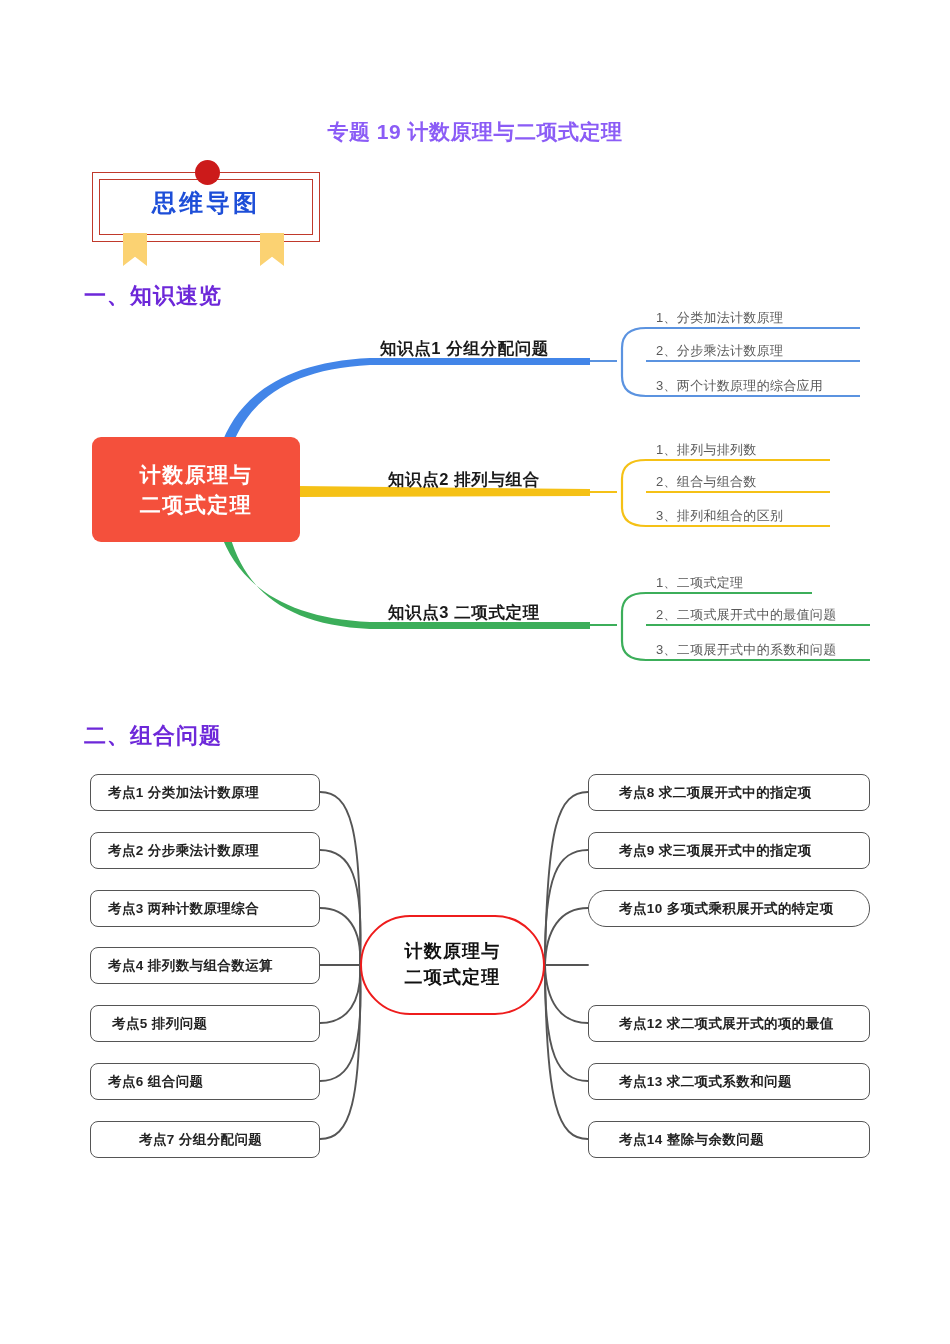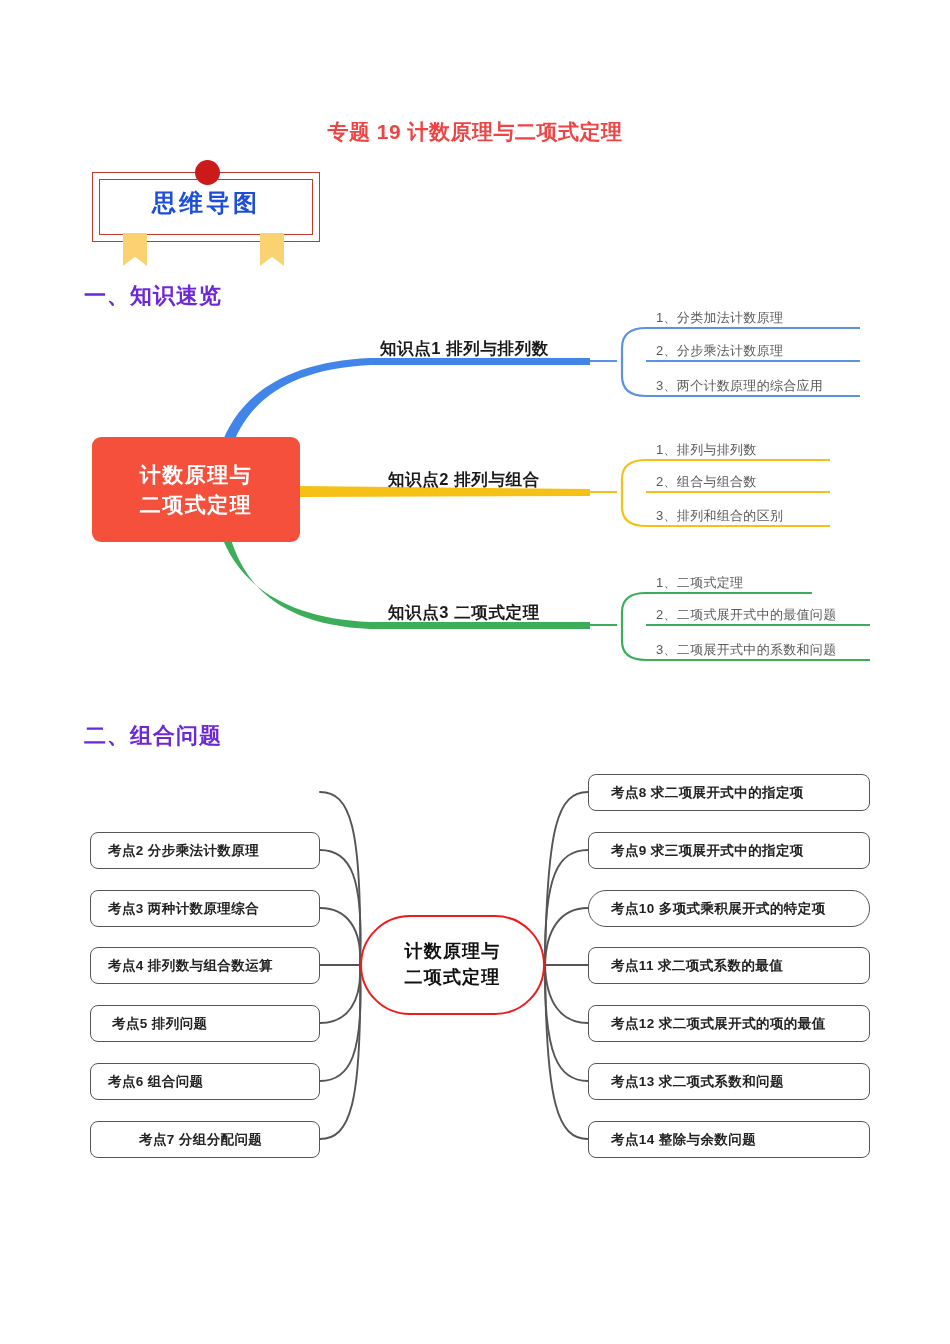--- a/index.html
+++ b/index.html
@@ -19,21 +19,21 @@
   
   #doc-title {
     position: absolute;
     top: 118px;
     left: 0;
     width: 950px;
     text-align: center;
     font-size: 21px;
     font-weight: 700;
     letter-spacing: 0.5px;
-    color: #ef4444;
+    color: #8b5cf6;
   }
 
   
   #badge {
     position: absolute;
     left: 92px;
     top: 172px;
     width: 228px;
     height: 70px;
   }
@@ -173,21 +173,21 @@
     display: flex;
     align-items: center;
     font-size: 13.5px;
     font-weight: 700;
     color: #222222;
     letter-spacing: 0.4px;
     z-index: 3;
     white-space: nowrap;
   }
   .exam-box.left  { left: 20px;  width: 230px; padding-left: 17px; }
-  .exam-box.right { left: 518px; width: 282px; padding-left: 22px; }
+  .exam-box.right { left: 518px; width: 282px; padding-left: 30px; }
 
   #exam-center {
     position: absolute;
     left: 290px;
     top: 150px;
     width: 185px;
     height: 100px;
     box-sizing: border-box;
     border: 2.6px solid #EE1C1C;
     border-radius: 50px;
@@ -252,21 +252,21 @@
       <path d="M 576 360 L 800 360"></path>
       <path d="M 576 293 C 558 293, 552 301, 552 312 L 552 341 C 552 352, 558 360, 576 360" stroke-width="2.2"></path>
     </g>
   </svg>
 
   <div id="central-node">
     <span>计数原理与</span>
     <span>二项式定理</span>
   </div>
 
-  <div class="branch-label" style="left:310px; top:38px;">知识点1  排列与排列数</div>
+  <div class="branch-label" style="left:310px; top:38px;">知识点1  分组分配问题</div>
   <div class="sub-label" style="left:586px; top:9px;">1、分类加法计数原理</div>
   <div class="sub-label" style="left:586px; top:42px;">2、分步乘法计数原理</div>
   <div class="sub-label" style="left:586px; top:77px;">3、两个计数原理的综合应用</div>
 
   <div class="branch-label" style="left:318px; top:169px;">知识点2  排列与组合</div>
   <div class="sub-label" style="left:586px; top:141px;">1、排列与排列数</div>
   <div class="sub-label" style="left:586px; top:173px;">2、组合与组合数</div>
   <div class="sub-label" style="left:586px; top:207px;">3、排列和组合的区别</div>
 
   <div class="branch-label" style="left:318px; top:302px;">知识点3  二项式定理</div>
@@ -292,31 +292,31 @@
       <path d="M 518 27  C 488 27, 477 60, 475 200"></path>
       <path d="M 518 85  C 488 85, 474 110, 475 200"></path>
       <path d="M 518 143 C 490 143, 476 165, 475 200"></path>
       <path d="M 518 200 L 475 200"></path>
       <path d="M 518 258 C 490 258, 476 236, 475 200"></path>
       <path d="M 518 316 C 488 316, 474 290, 475 200"></path>
       <path d="M 518 374 C 488 374, 476 340, 475 200"></path>
     </g>
   </svg>
 
+  <div class="exam-box left" style="top:9px;">考点1  分类加法计数原理</div>
   <div class="exam-box left" style="top:67px;">考点2  分步乘法计数原理</div>
   <div class="exam-box left" style="top:125px;">考点3  两种计数原理综合</div>
   <div class="exam-box left" style="top:182px;">考点4  排列数与组合数运算</div>
   <div class="exam-box left" style="top:240px;padding-left:21px;">考点5  排列问题</div>
   <div class="exam-box left" style="top:298px;">考点6  组合问题</div>
   <div class="exam-box left" style="top:356px;padding-left:48px;">考点7   分组分配问题</div>
 
   <div class="exam-box right" style="top:9px;">考点8  求二项展开式中的指定项</div>
   <div class="exam-box right" style="top:67px;">考点9  求三项展开式中的指定项</div>
   <div class="exam-box right" style="top:125px;border-radius:18px;">考点10  多项式乘积展开式的特定项</div>
-  <div class="exam-box right" style="top:182px;">考点11  求二项式系数的最值</div>
   <div class="exam-box right" style="top:240px;">考点12  求二项式展开式的项的最值</div>
   <div class="exam-box right" style="top:298px;">考点13  求二项式系数和问题</div>
   <div class="exam-box right" style="top:356px;">考点14  整除与余数问题</div>
 
   <div id="exam-center">
     <span>计数原理与</span>
     <span>二项式定理</span>
   </div>
 </div>
 

